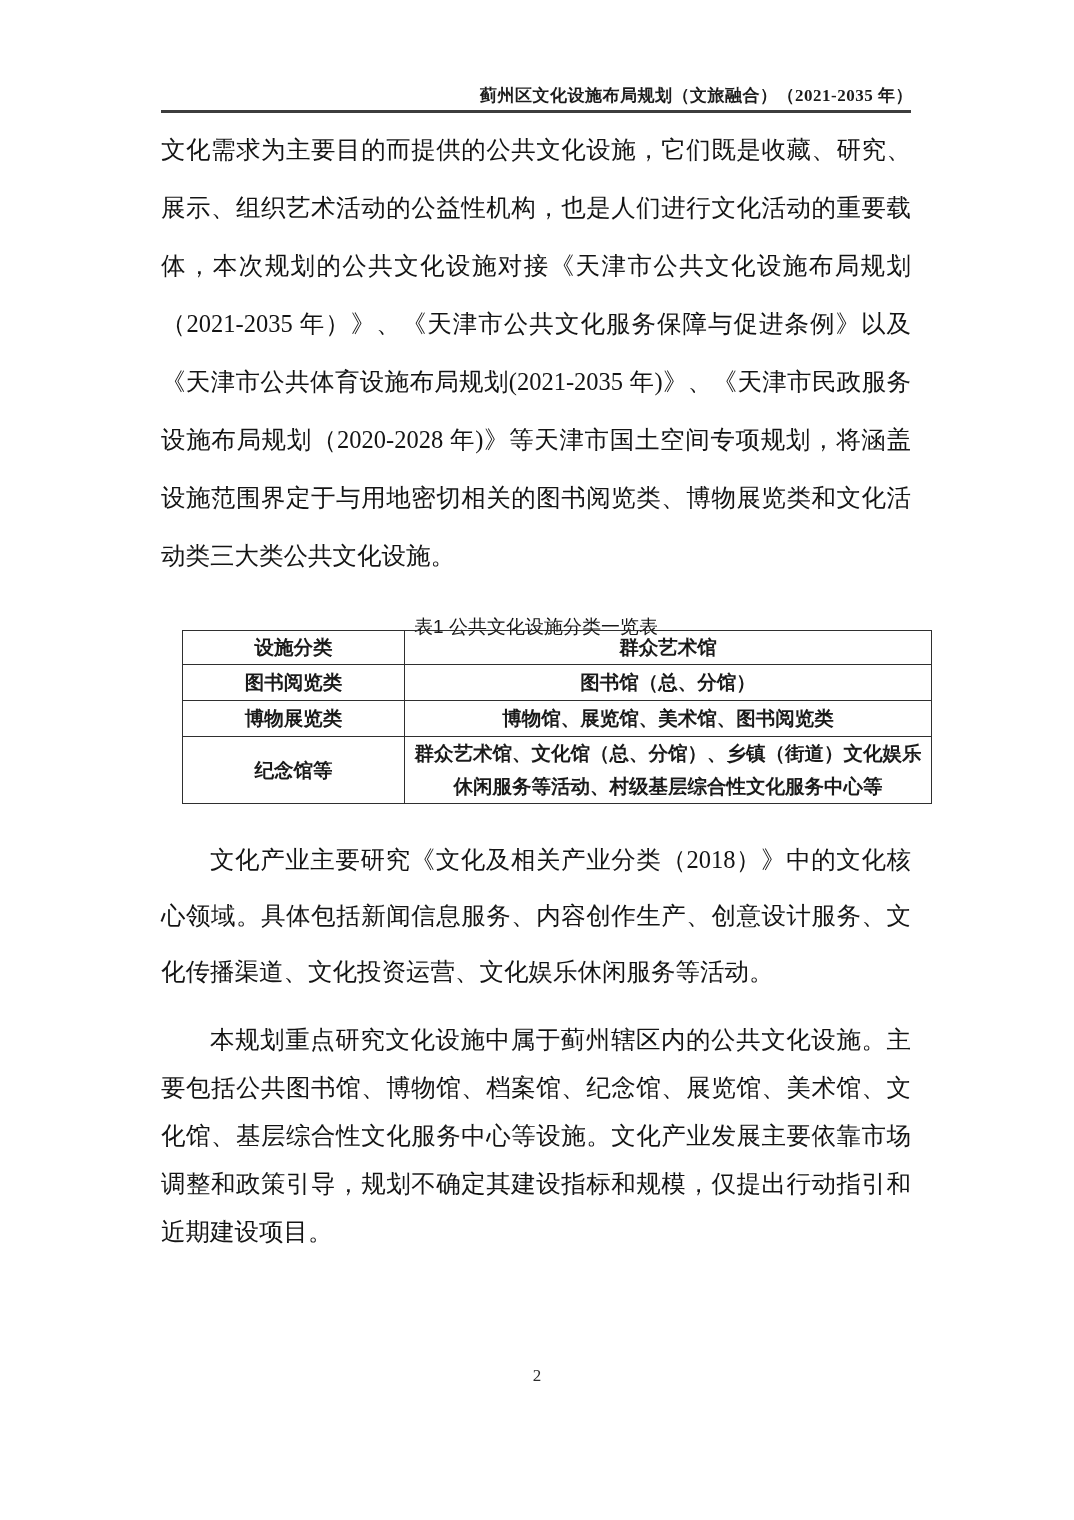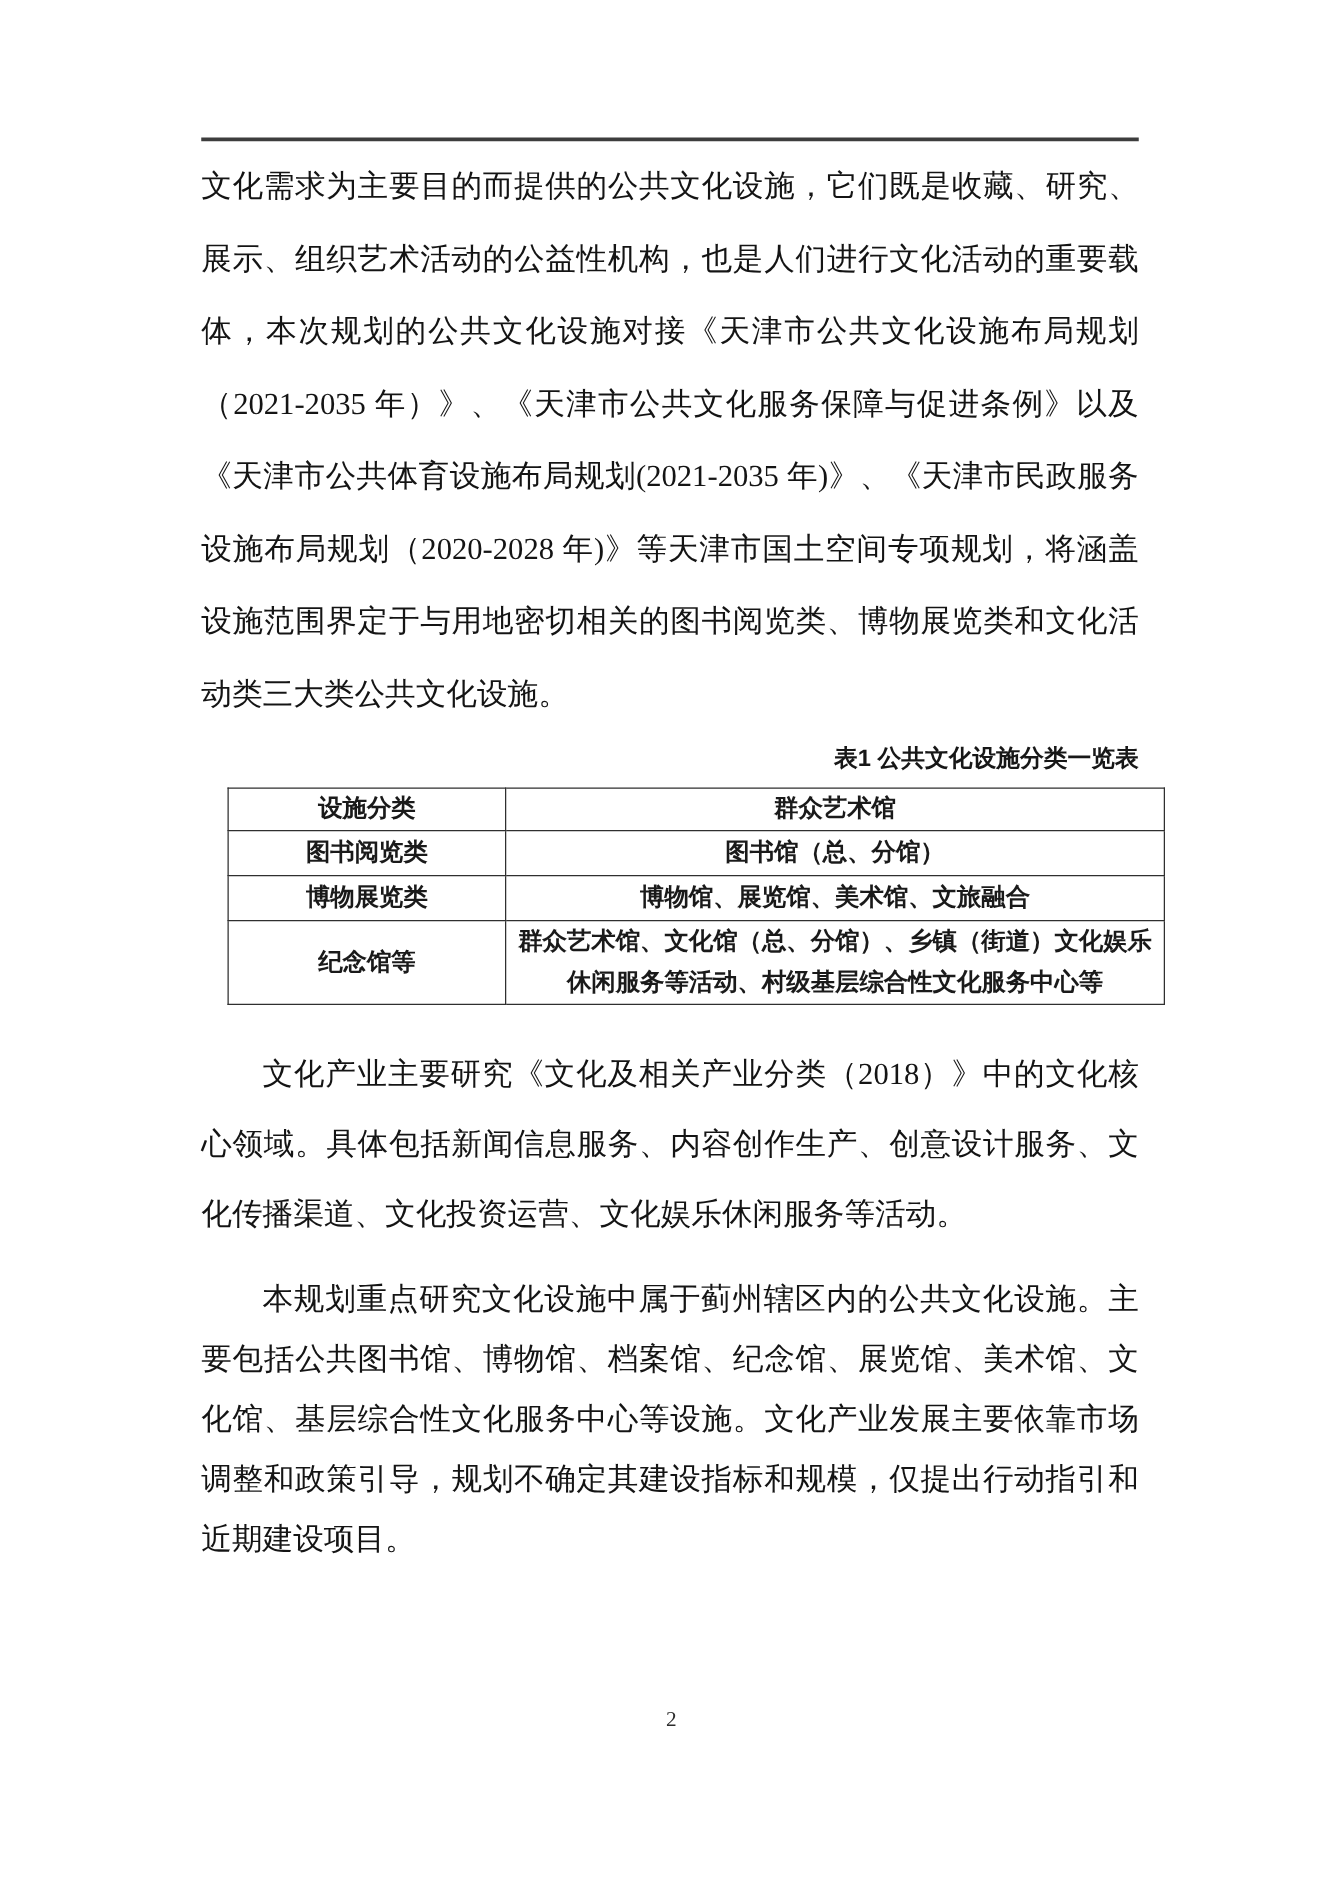--- a/index.html
+++ b/index.html
@@ -41,27 +41,27 @@
     font-size: 24.5px;
     text-align: justify;
     text-justify: inter-ideograph;
     color: #141414;
   }
   .para-1 { top: 121px; line-height: 58px; }
   .para-2 { top: 832px; line-height: 56px; text-indent: 2em; }
   .para-3 { top: 1016px; line-height: 48px; text-indent: 2em; }
   .table-caption {
     position: absolute;
-    top: 594px;
+    top: 614px;
     left: 161px;
     width: 750px;
-    text-align: right;
+    text-align: center;
     font-family: "Liberation Sans", "DejaVu Sans", sans-serif;
     font-size: 19px;
-    font-weight: 700;
+    font-weight: 400;
     color: #171717;
   }
   .classification-table {
     position: absolute;
     top: 630px;
     left: 162px;
     width: 750px;
     border-collapse: collapse;
     table-layout: fixed;
     font-family: "Liberation Sans", "DejaVu Sans", sans-serif;
@@ -90,20 +90,21 @@
     text-align: center;
     font-size: 17px;
     color: #2c2c2c;
   }
 </style>
 </head>
 <body>
 
 <div class="page">
 
+  <div class="header-title">蓟州区文化设施布局规划（文旅融合）（2021-2035 年）</div>
 
   <div class="header-rule"></div>
 
   <div class="para para-1">文化需求为主要目的而提供的公共文化设施，它们既是收藏、研究、展示、组织艺术活动的公益性机构，也是人们进行文化活动的重要载体，本次规划的公共文化设施对接《天津市公共文化设施布局规划（2021-2035 年）》、《天津市公共文化服务保障与促进条例》以及《天津市公共体育设施布局规划(2021-2035 年)》、《天津市民政服务设施布局规划（2020-2028 年)》等天津市国土空间专项规划，将涵盖设施范围界定于与用地密切相关的图书阅览类、博物展览类和文化活动类三大类公共文化设施。</div>
 
   <div class="table-caption">表1 公共文化设施分类一览表</div>
 
   <table class="classification-table">
     <thead>
       <tr>
@@ -111,21 +112,21 @@
           <th>群众艺术馆</th>
         </tr>
     </thead>
     <tbody>
         <tr>
           <td class="col-cat">图书阅览类</td>
           <td>图书馆（总、分馆）</td>
         </tr>
         <tr>
           <td class="col-cat">博物展览类</td>
-          <td>博物馆、展览馆、美术馆、文旅融合</td>
+          <td>博物馆、展览馆、美术馆、图书阅览类</td>
         </tr>
         <tr>
           <td class="col-cat">纪念馆等</td>
           <td>群众艺术馆、文化馆（总、分馆）、乡镇（街道）文化娱乐休闲服务等活动、村级基层综合性文化服务中心等</td>
         </tr>
       </tbody>
   </table>
 
   <div class="para para-2">文化产业主要研究《文化及相关产业分类（2018）》中的文化核心领域。具体包括新闻信息服务、内容创作生产、创意设计服务、文化传播渠道、文化投资运营、文化娱乐休闲服务等活动。</div>
 

